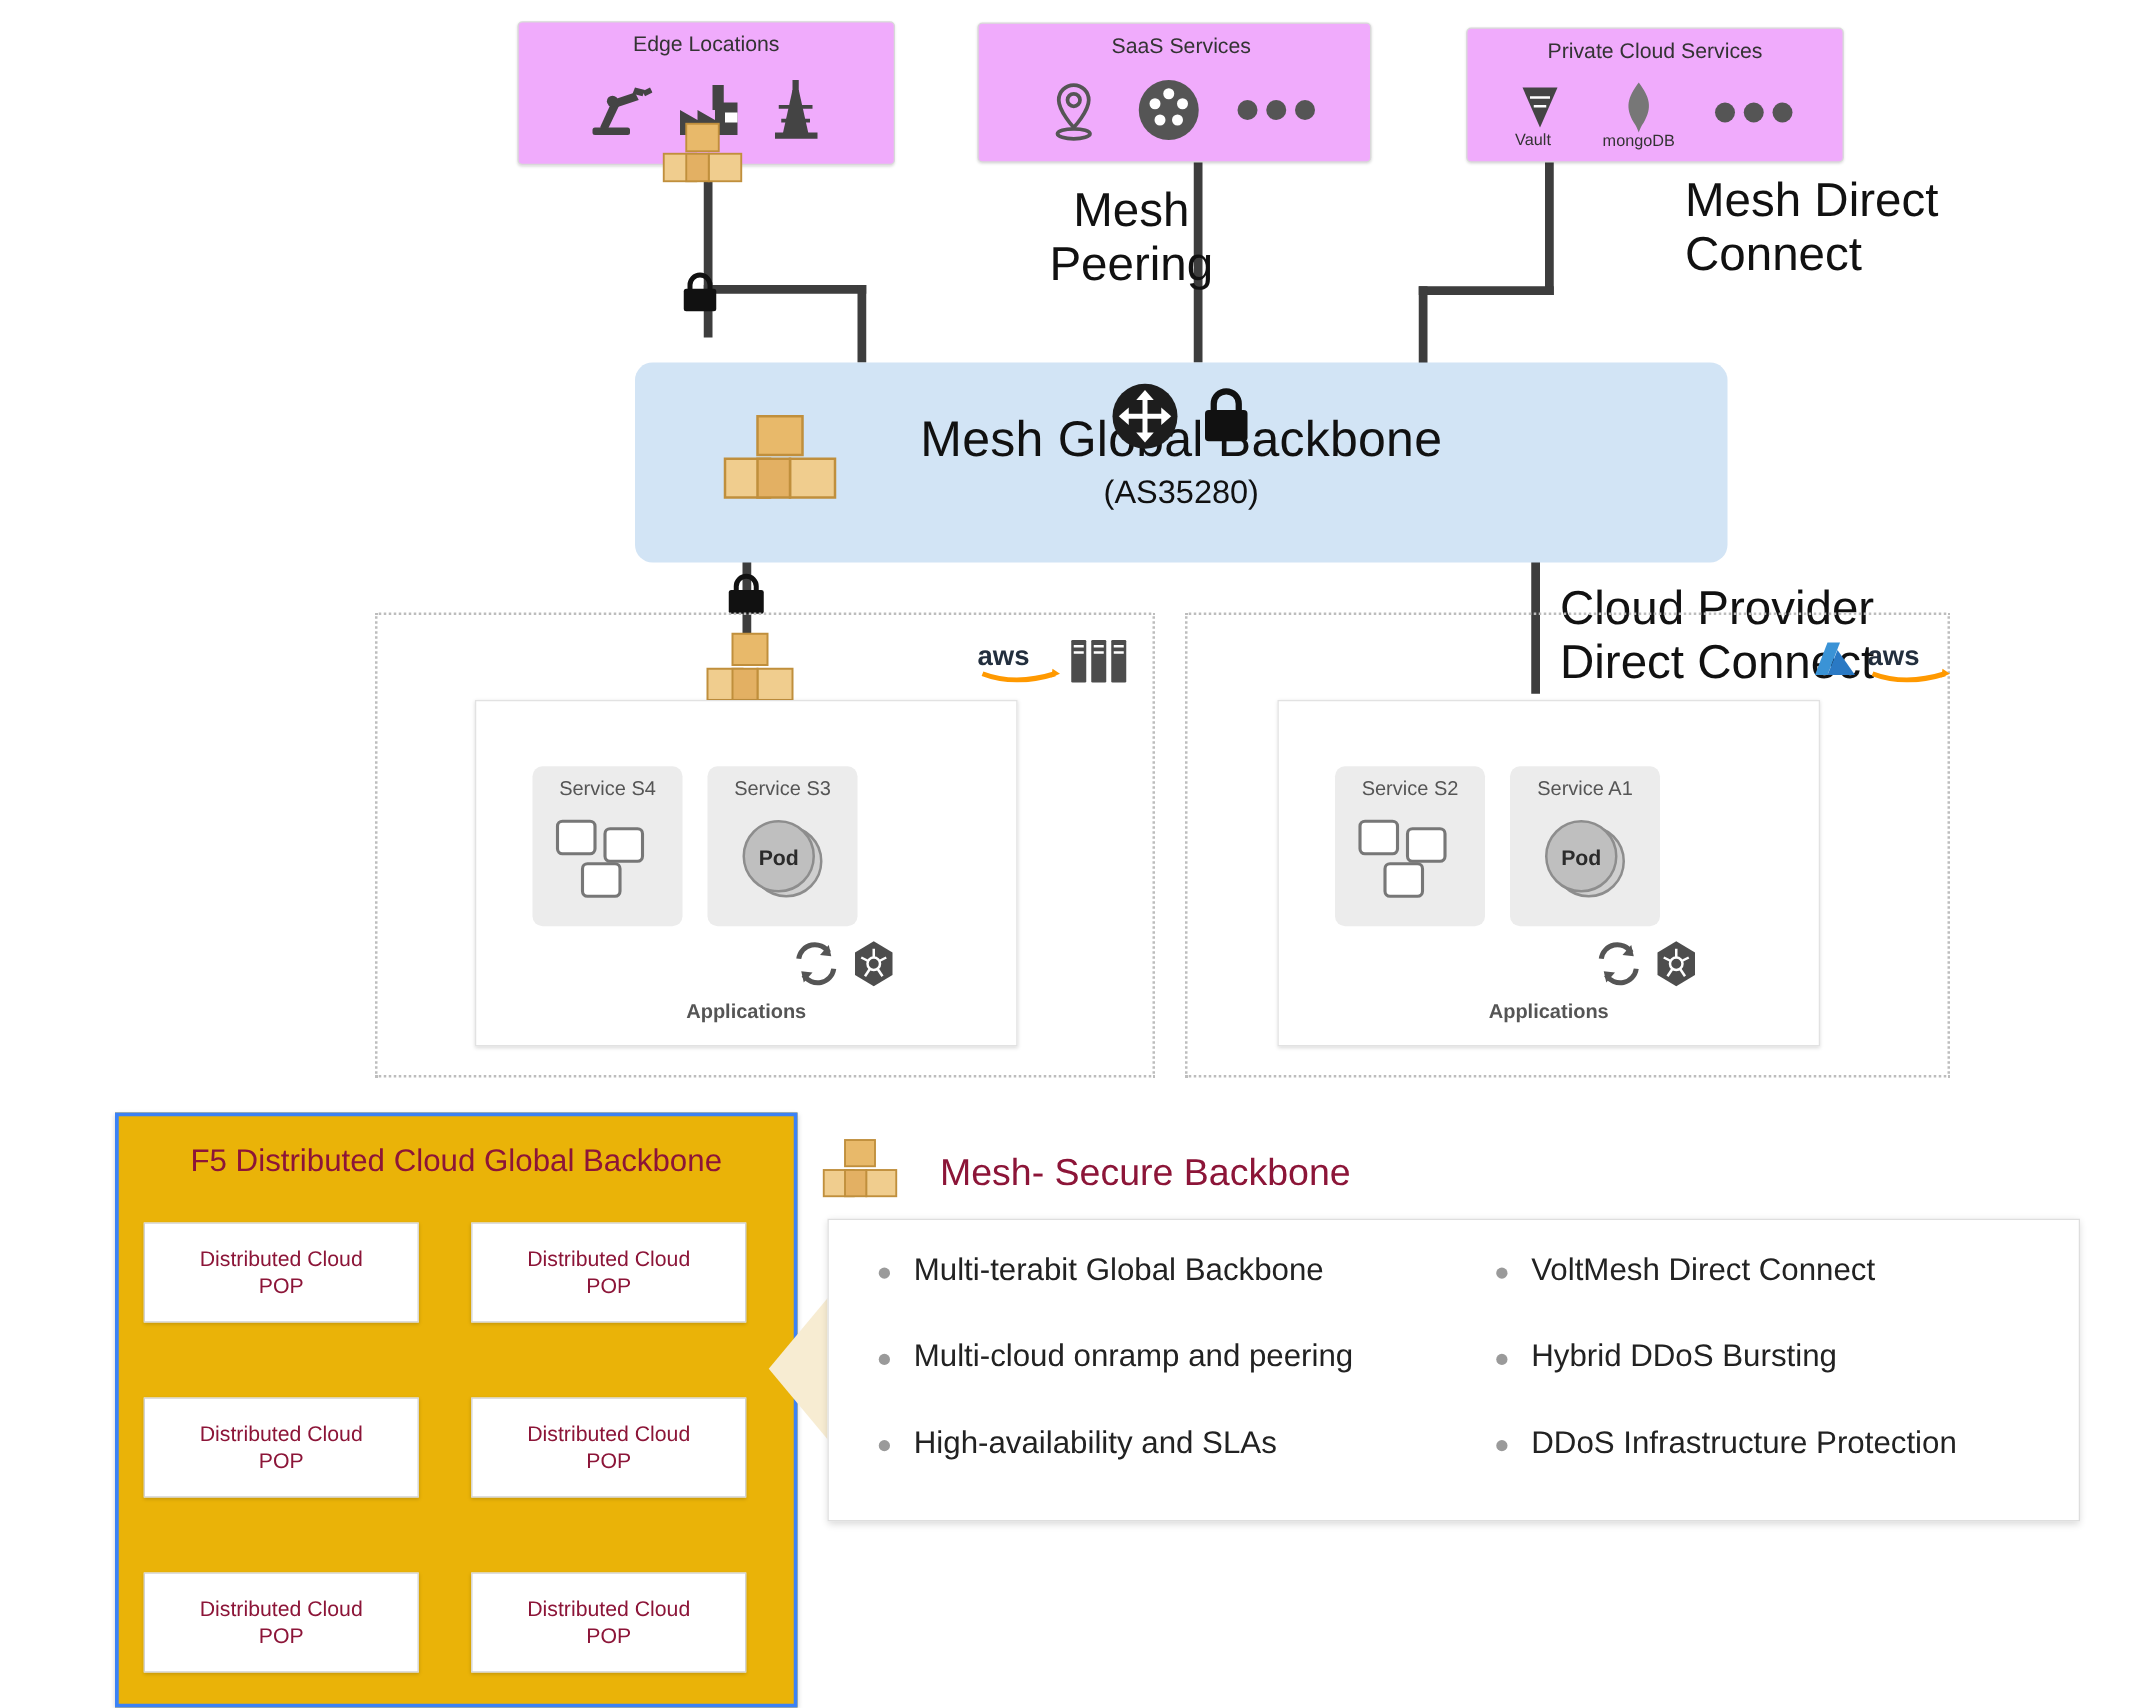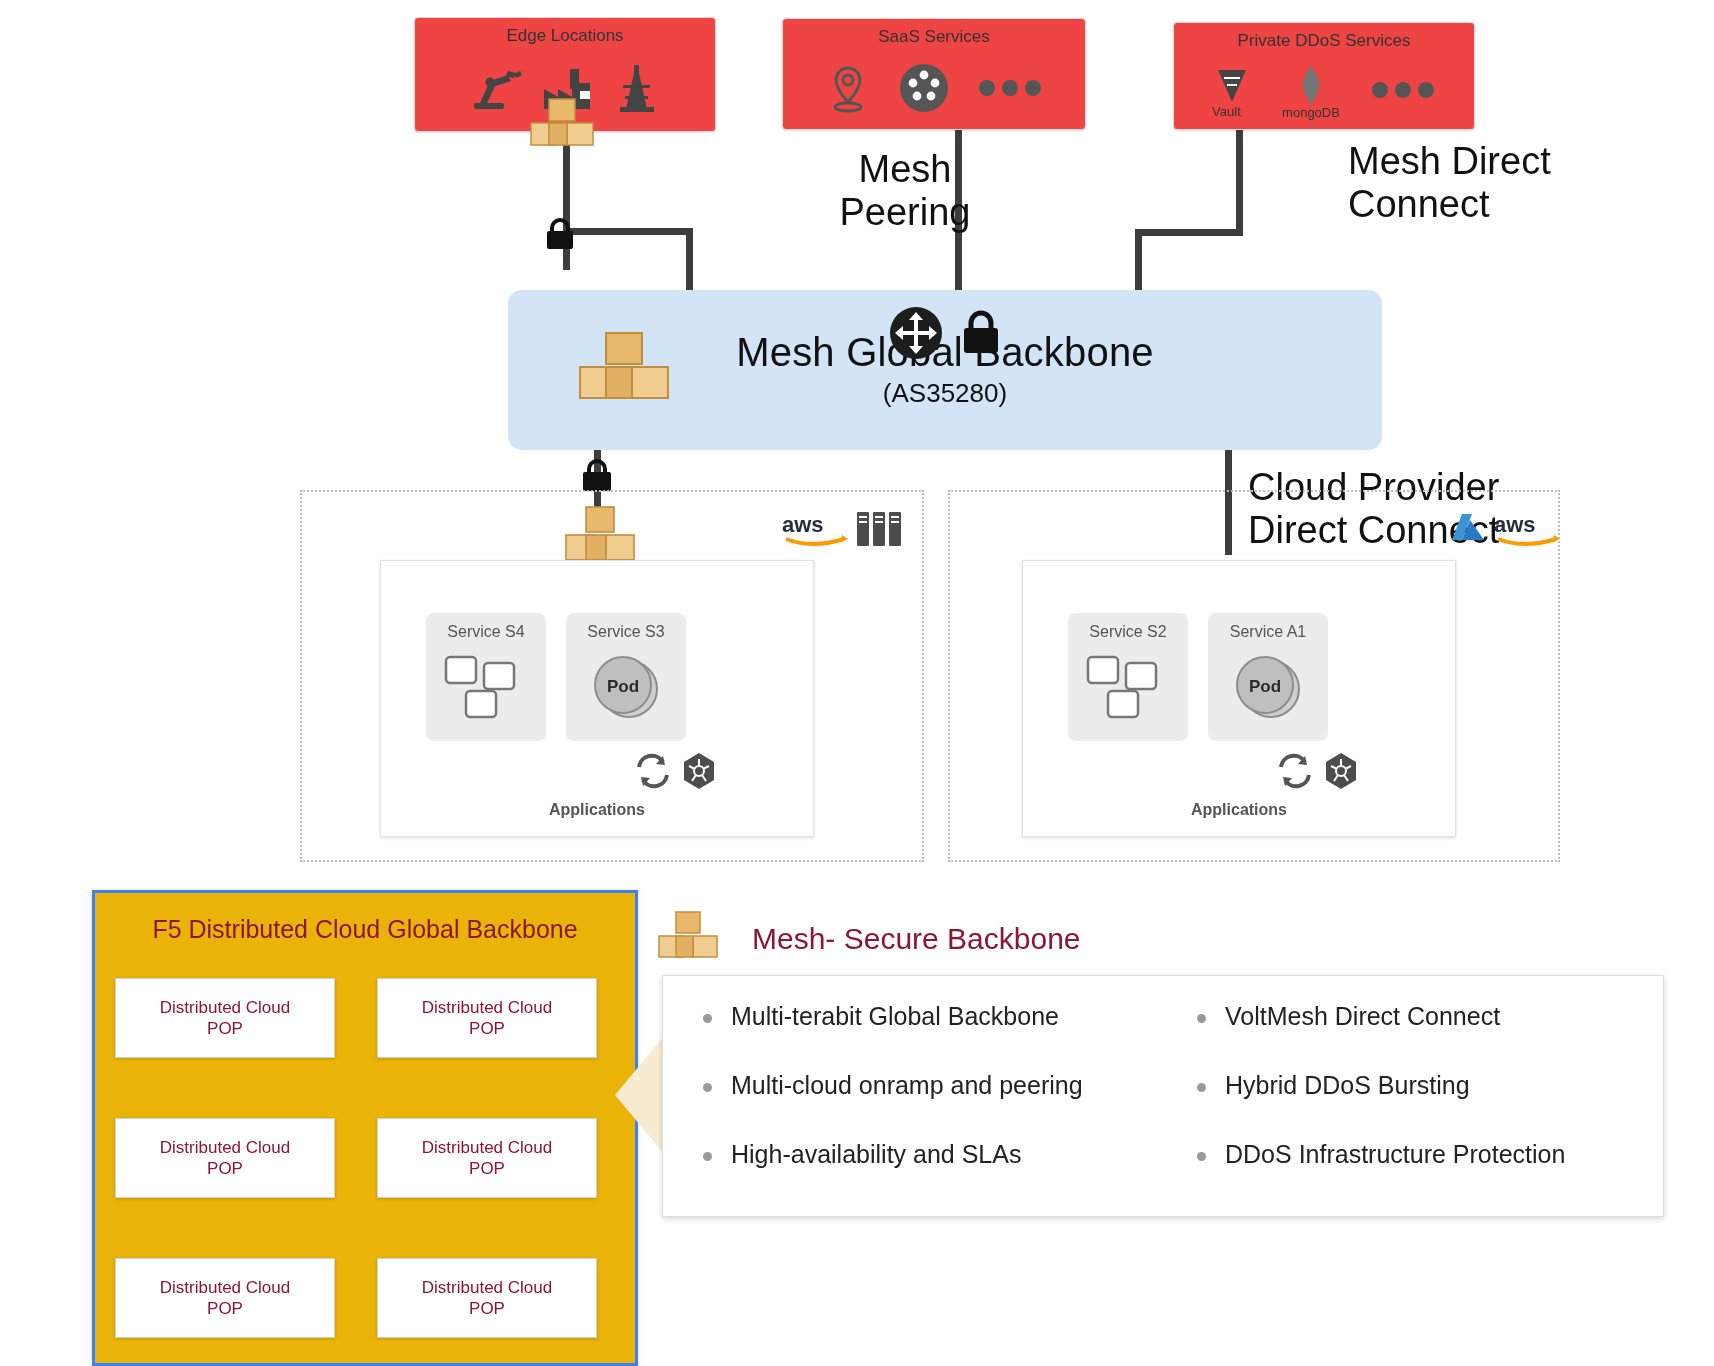--- a/index.html
+++ b/index.html
@@ -12,21 +12,21 @@
     height: 1366px;
     position: relative;
     font-family: "Liberation Sans", sans-serif;
     color: #222;
     overflow: hidden;
   }
   .abs { position: absolute; }
 
   
   .srcbox {
-    background: #ef4444;
+    background: #f0abfc;
     border: 1px solid #d8d8d8;
     border-radius: 4px;
     box-shadow: 0 1px 2px rgba(0,0,0,0.12);
     display: flex;
     flex-direction: column;
     align-items: center;
     justify-content: flex-start;
     padding-top: 8px;
   }
   .srcbox .title {
@@ -212,21 +212,21 @@
           <path d="M12 46 L20 10 h5 l8 36 z"></path>
           <rect x="6" y="44" width="34" height="5"></rect>
           <rect x="9" y="22" width="27" height="3"></rect>
           <rect x="11" y="33" width="23" height="3"></rect>
         </g>
       </svg>
     </span>
   </div>
 </div>
 
-<div class="abs srcbox" style="left:782px; top:18px; width:302px; height:102px;">
+<div class="abs srcbox" style="left:782px; top:18px; width:302px; height:102px;padding-left:11px;">
   <div class="title">SaaS Services</div>
   <div class="icons" style="gap:26px;">
     <span>
       <svg width="46" height="52" viewBox="0 0 46 52">
         <g fill="none" stroke="#555" stroke-width="3">
           <path d="M23 6 a12 12 0 0 1 12 12 c0 9 -12 22 -12 22 S11 27 11 18 A12 12 0 0 1 23 6z"></path>
           <circle cx="23" cy="18" r="5"></circle>
           <ellipse cx="23" cy="45" rx="13" ry="4"></ellipse>
         </g>
       </svg>
@@ -249,21 +249,21 @@
             <circle cx="10" cy="10" r="8"></circle>
             <circle cx="33" cy="10" r="8"></circle>
             <circle cx="56" cy="10" r="8"></circle>
           </g>
       </svg>
     </span>
   </div>
 </div>
 
 <div class="abs srcbox" style="left:1173px; top:22px; width:300px; height:98px;">
-  <div class="title">Private DDoS Services</div>
+  <div class="title">Private Cloud Services</div>
   <div class="icons" style="gap:30px;">
     <span style="display:flex;flex-direction:column;align-items:flex-start;">
       <svg width="40" height="40" viewBox="0 0 40 40">
         <path d="M6 4 L20 36 L34 4 Z" fill="#444"></path>
         <g stroke="#fff" stroke-width="2">
           <line x1="12" y1="12" x2="28" y2="12"></line>
           <line x1="15" y1="19" x2="25" y2="19"></line>
         </g>
       </svg>
       <span style="font-size:13px;color:#333;margin-top:-2px;">Vault</span>

